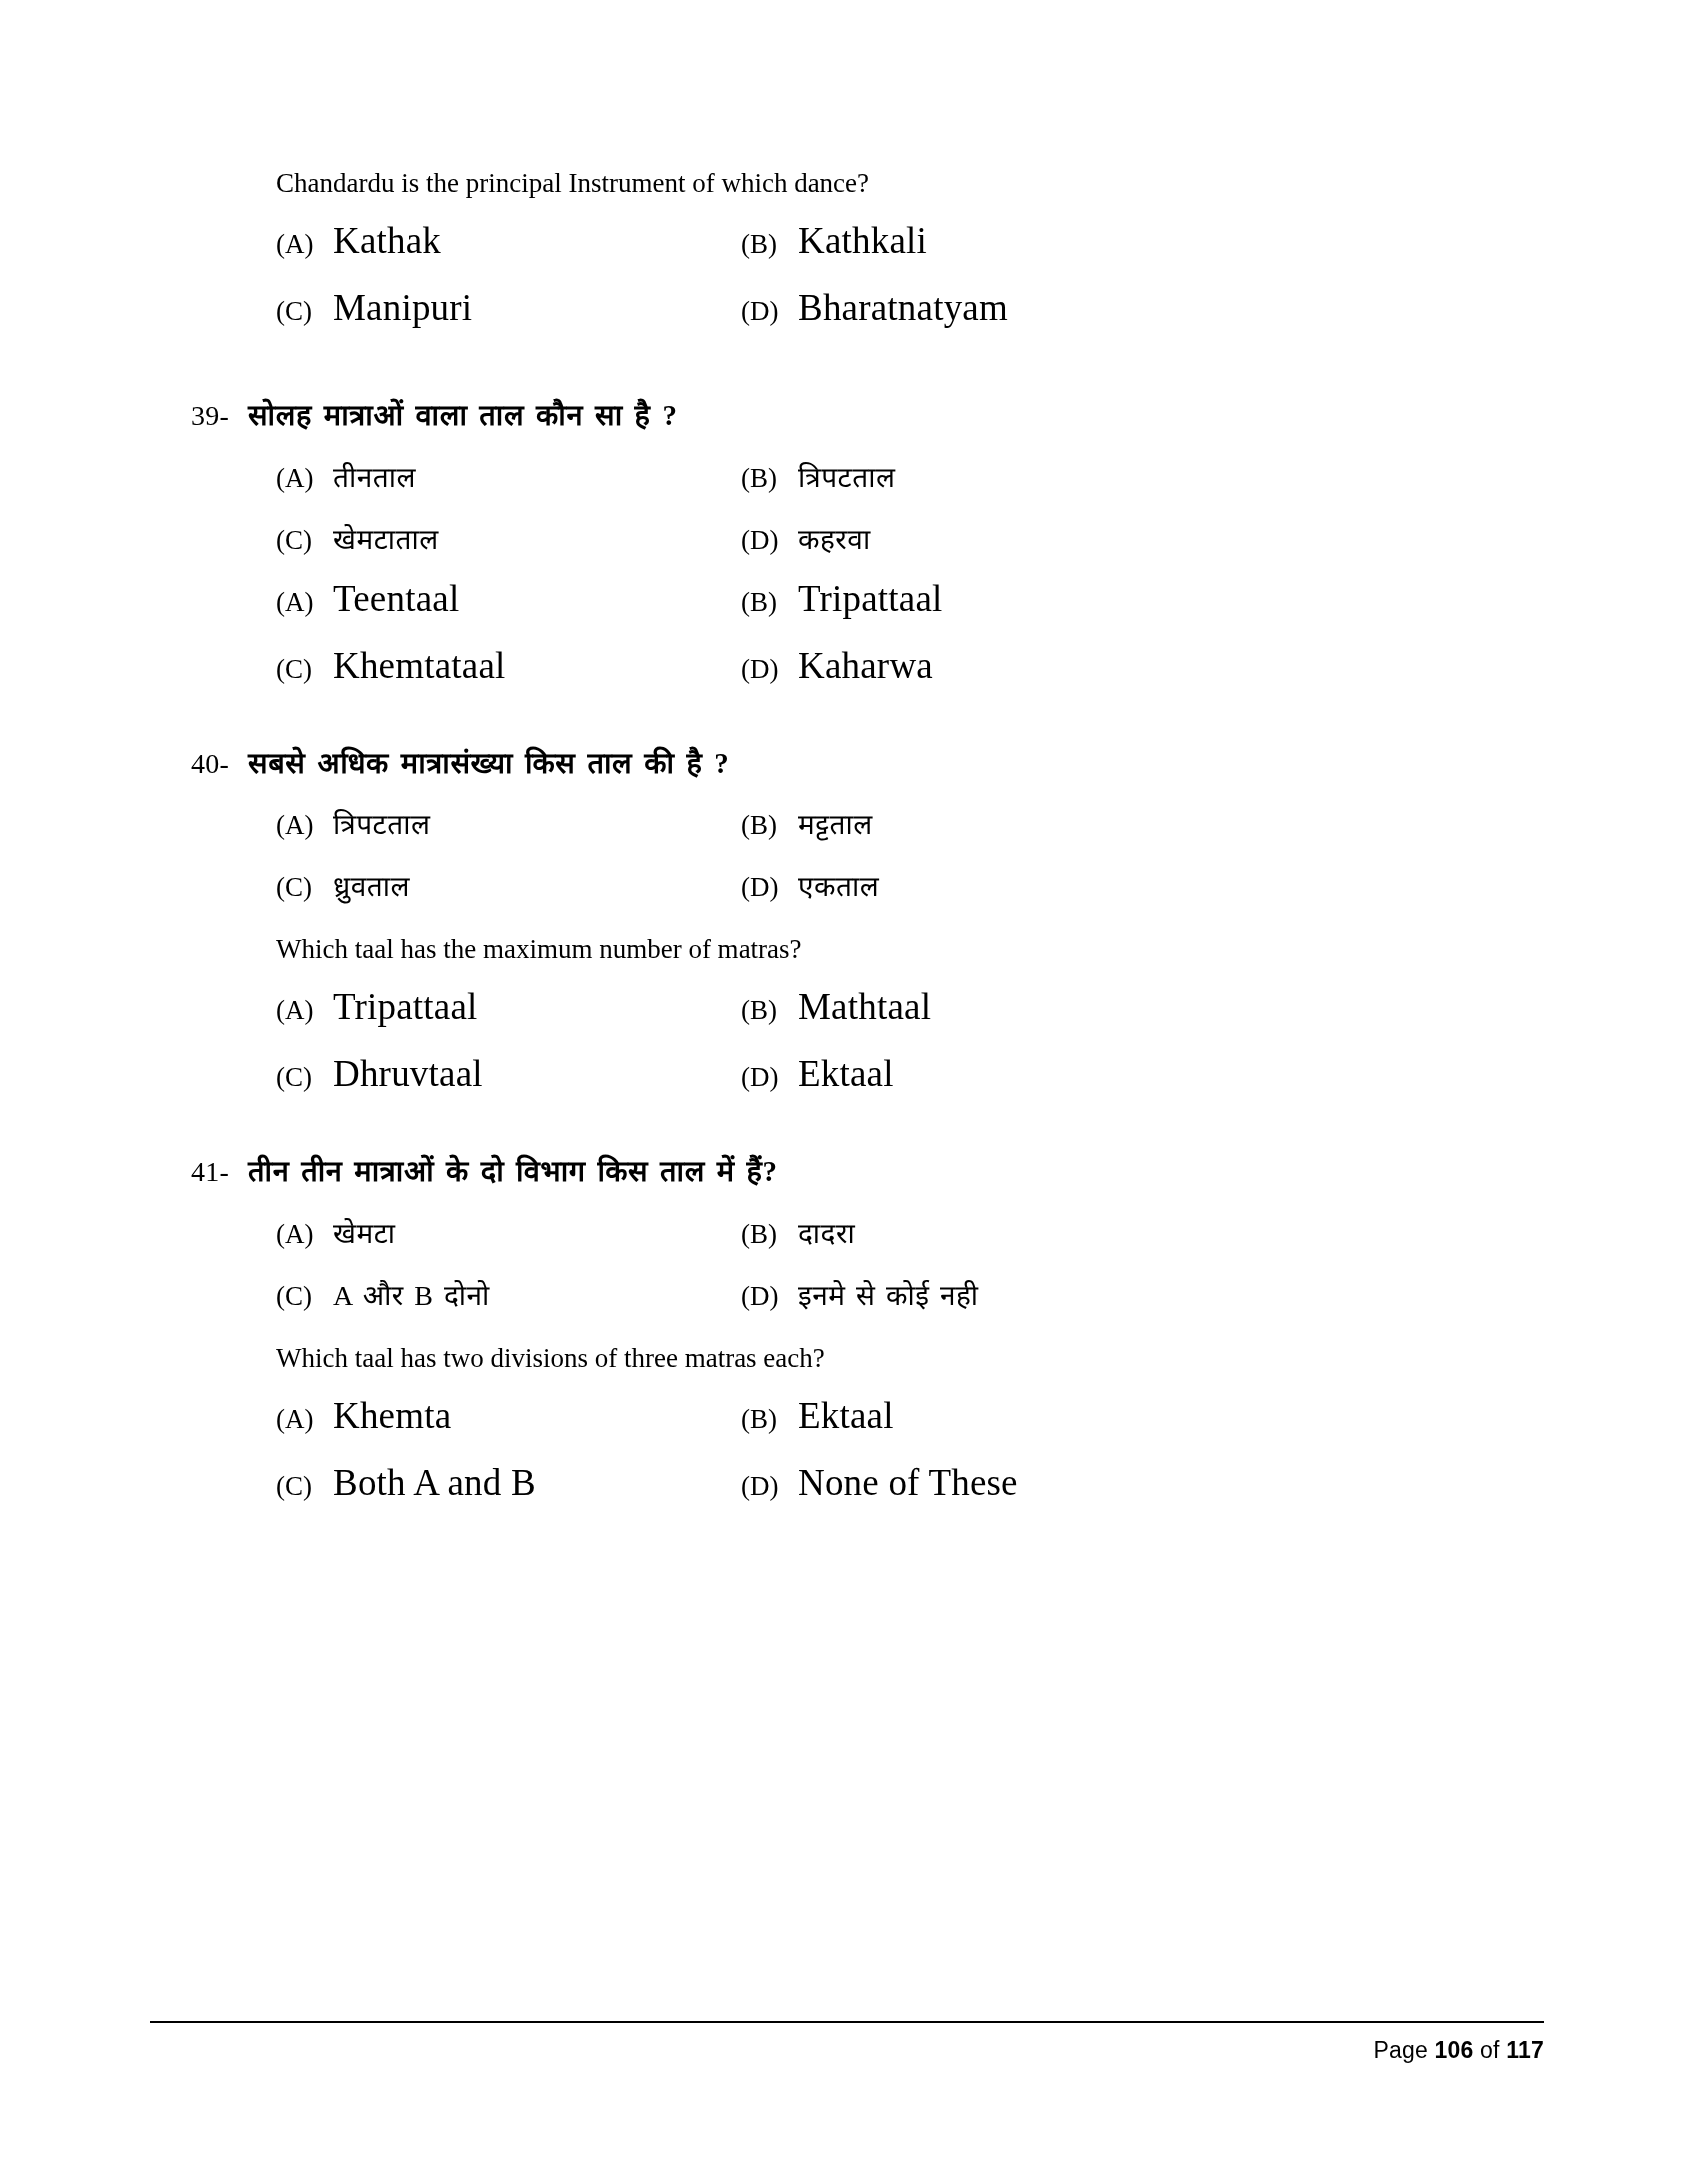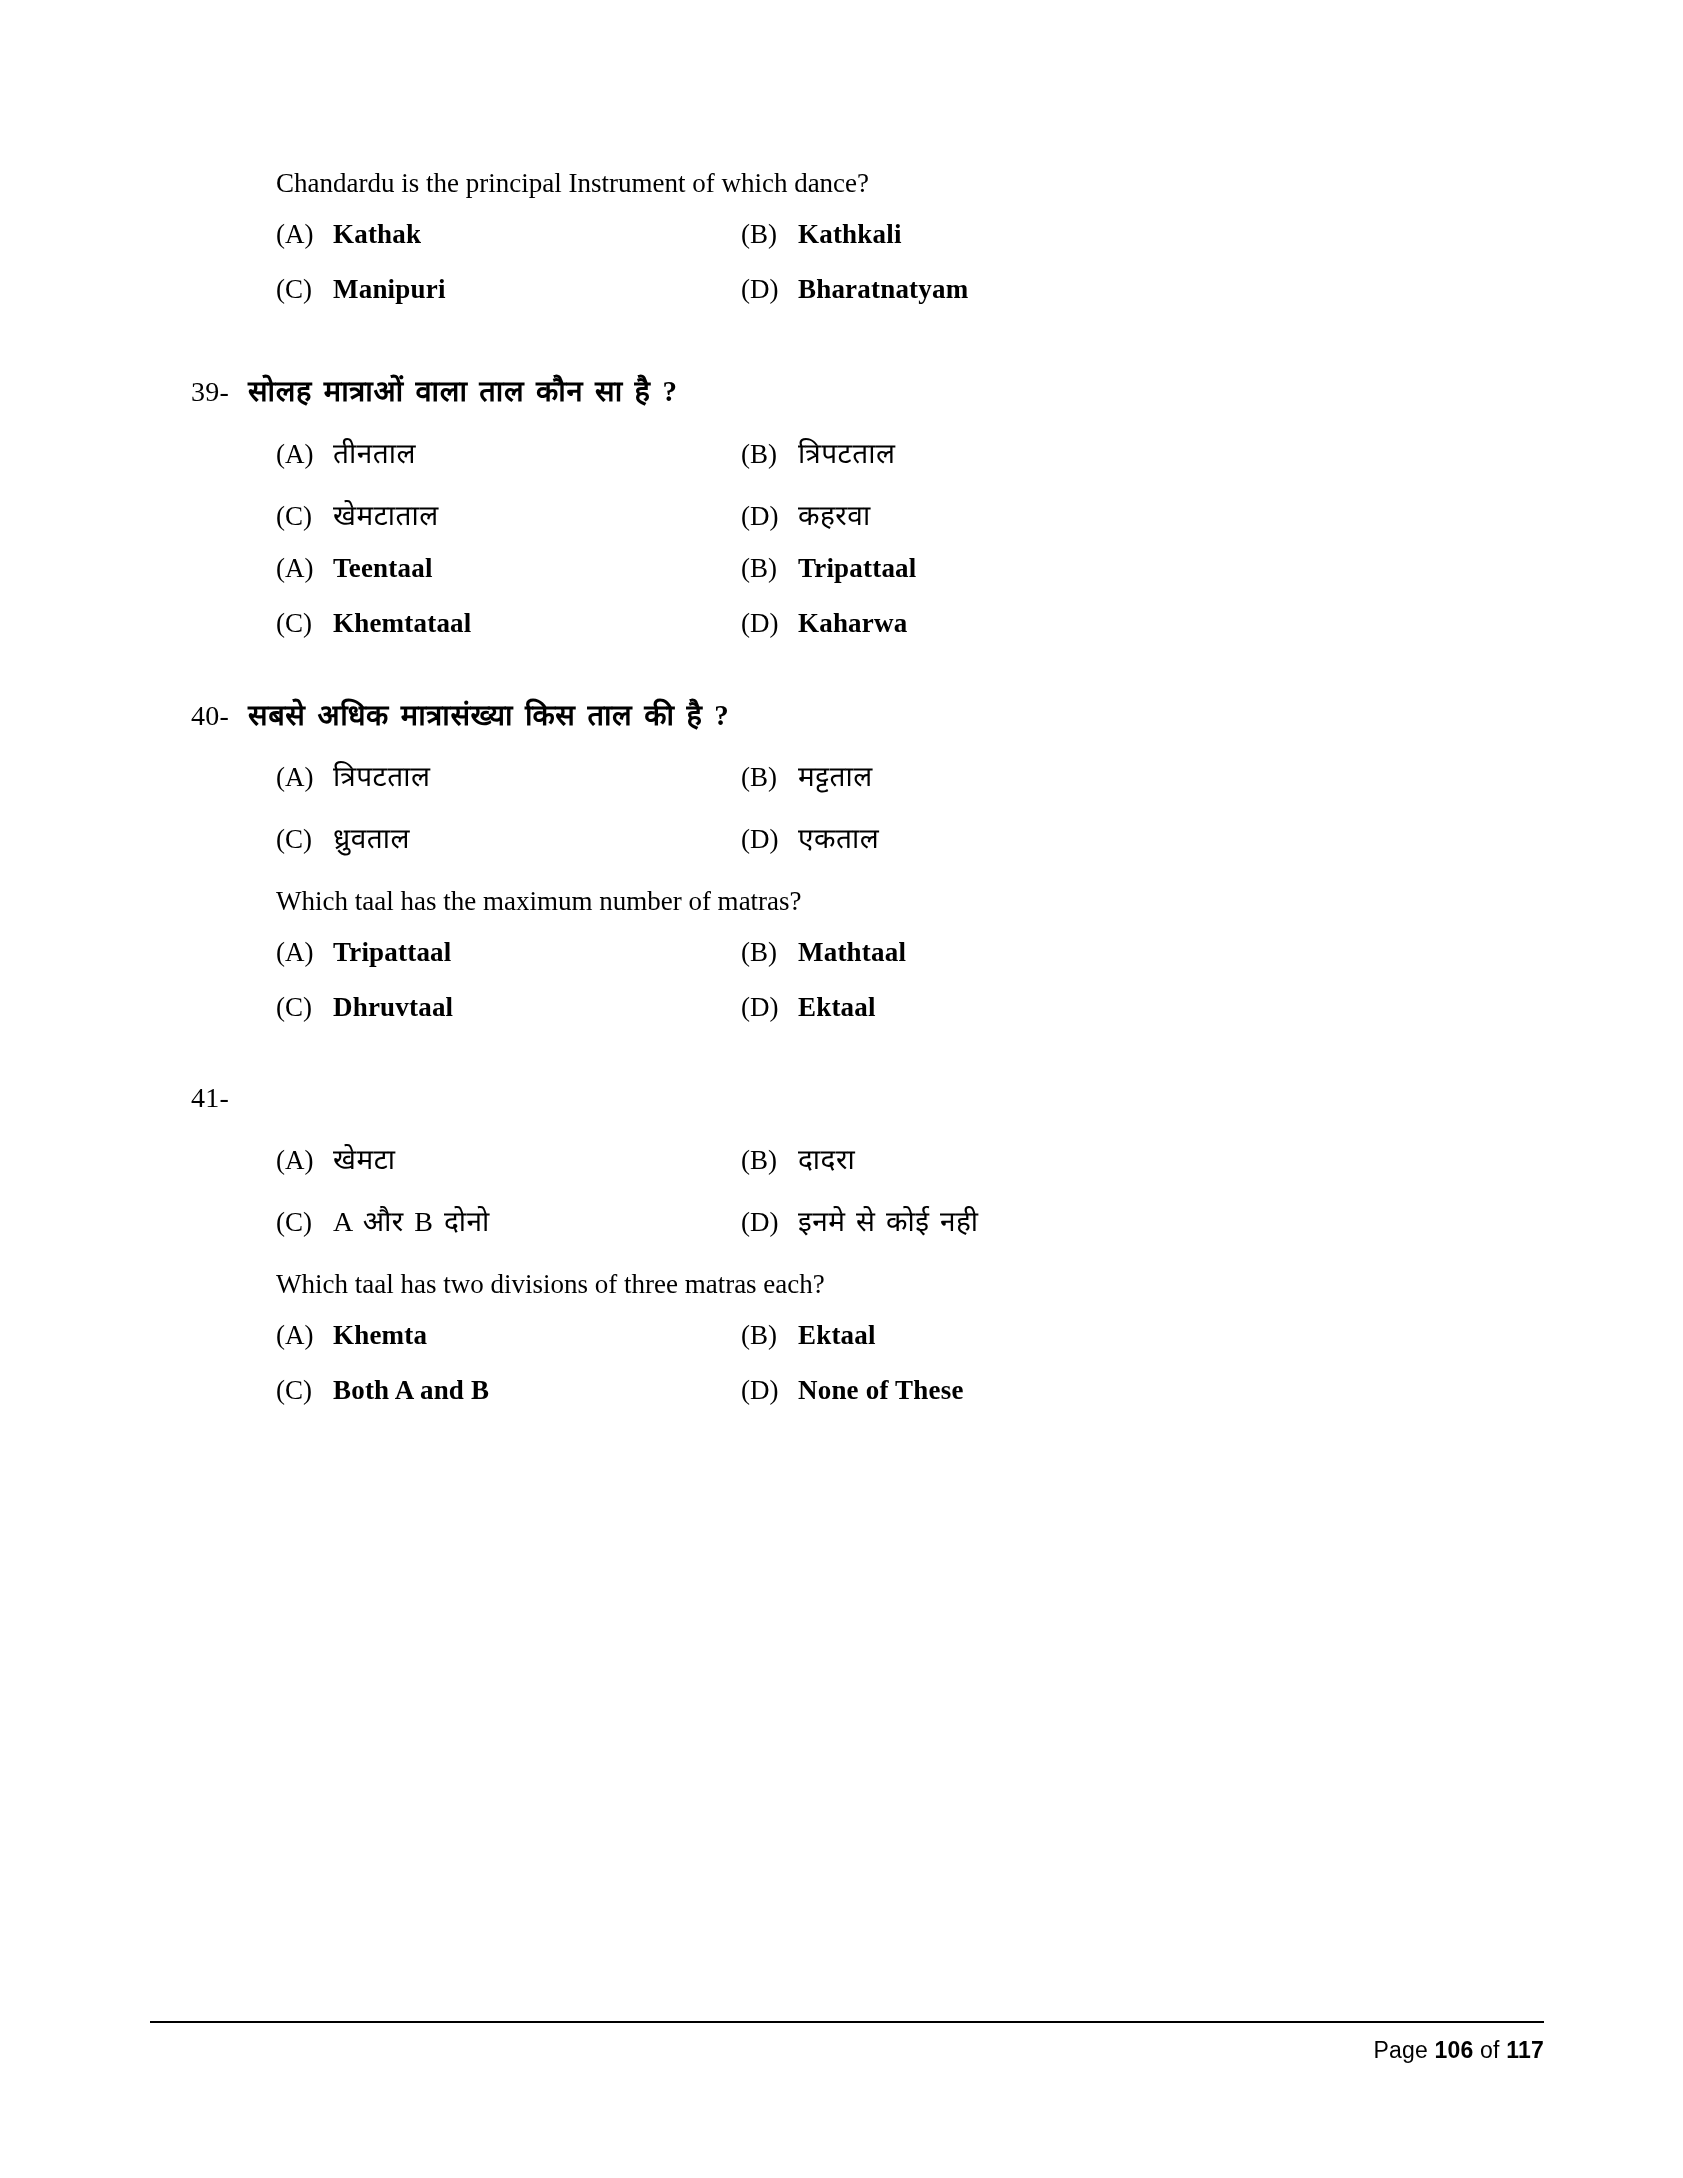--- a/index.html
+++ b/index.html
@@ -80,23 +80,22 @@
     flex: 0 0 auto;
     width: 57px;
     font-size: 27px;
   }
   .otext-hi {
     font-size: 28px;
     letter-spacing: 0.5px;
     word-spacing: 3px;
   }
   .otext-en {
-    font-size: 27px;
+    font-size: 37px;
     letter-spacing: 0.2px;
-    font-weight: bold;
   }
 
   .gap-small { height: 10px; }
 
   
   .footer {
     position: absolute;
     left: 150px;
     right: 139px;
     bottom: 114px;
@@ -247,20 +246,21 @@
             <span class="olabel">(D)</span>
             <span class="otext-en">Ektaal</span>
           </div>
         </div>
       </div>
     </div>
 
     <div class="qblock">
       <div class="qstem">
         <span class="qnum">41-</span>
+        <span class="qtext-hi">तीन तीन मात्राओं के दो विभाग किस ताल में हैं?</span>
       </div>
       <div class="options">
         <div class="orow">
           <div class="ocell left">
             <span class="olabel">(A)</span>
             <span class="otext-hi">खेमटा</span>
           </div>
           <div class="ocell right">
             <span class="olabel">(B)</span>
             <span class="otext-hi">दादरा</span>

